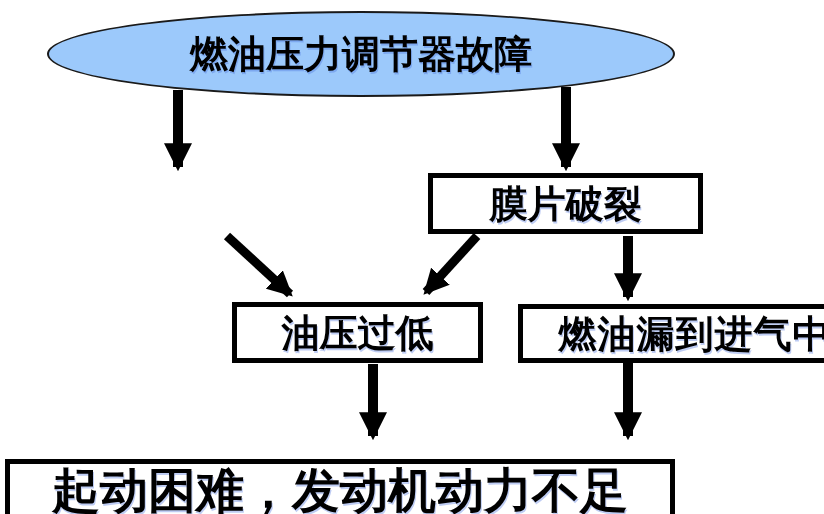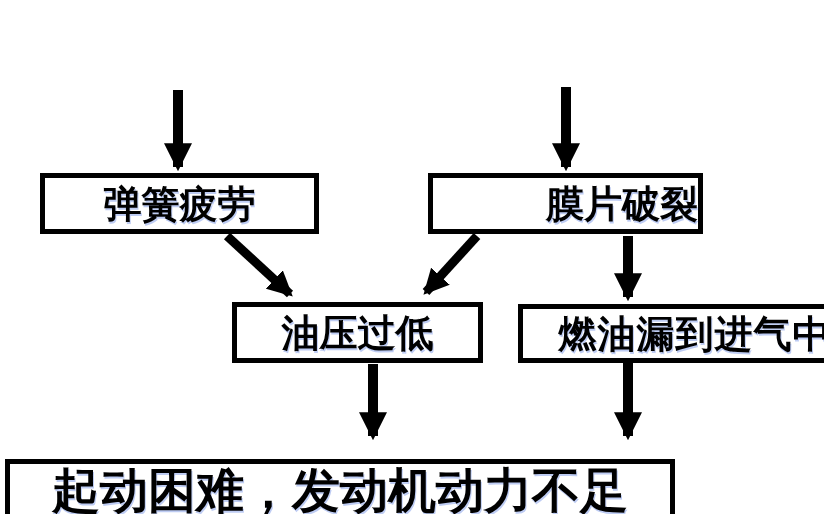--- a/index.html
+++ b/index.html
@@ -48,21 +48,21 @@
     border: 2px solid #1a1a1a;
     border-radius: 50%;
     font-size: 38px;
   }
   .node-box {
     background: #ffffff;
     border: 5px solid #000000;
     font-size: 38px;
   }
   .node-spring   { left: 40px;  top: 173px; width: 279px; height: 61px; }
-  .node-diaphragm{ left: 428px; top: 173px; width: 275px; height: 61px; justify-content: flex-end; }
+  .node-diaphragm{ left: 428px; top: 173px; width: 275px; height: 61px; }
   .node-lowpress { left: 232px; top: 302px; width: 251px; height: 61px; text-align: right; }
   .node-fuelleak { left: 518px; top: 304px; width: 354px; height: 59px; letter-spacing: 1px; }
   .node-symptom  { left: 5px;   top: 443px; width: 670px; height: 64px; font-size: 48px; margin-top: 16px; }
 </style>
 </head>
 <body>
 
 <div class="canvas">
 
   <svg class="edges-layer" viewBox="0 0 824 514" xmlns="http://www.w3.org/2000/svg">
@@ -73,24 +73,24 @@
     </defs>
     <line x1="178" y1="90" x2="178" y2="167" stroke-width="10" marker-end="url(#arrowhead)"></line>
     <line x1="566" y1="87" x2="566" y2="167" stroke-width="10" marker-end="url(#arrowhead)"></line>
     <line x1="227" y1="236" x2="290" y2="294" stroke-width="9" marker-end="url(#arrowhead)"></line>
     <line x1="477" y1="236" x2="426" y2="292" stroke-width="9" marker-end="url(#arrowhead)"></line>
     <line x1="628" y1="236" x2="628" y2="297" stroke-width="10" marker-end="url(#arrowhead)"></line>
     <line x1="373" y1="364" x2="373" y2="436" stroke-width="10" marker-end="url(#arrowhead)"></line>
     <line x1="628" y1="363" x2="628" y2="436" stroke-width="10" marker-end="url(#arrowhead)"></line>
   </svg>
 
+  <div class="node node-root">
+    <span>燃油压力调节器故障</span>
+  </div>
 
-  <div class="node node-box node-spring">
-    <span>弹簧疲劳</span>
-  </div>
 
   <div class="node node-box node-diaphragm">
     <span>膜片破裂</span>
   </div>
 
   <div class="node node-box node-lowpress">
     <span>油压过低</span>
   </div>
 
   <div class="node node-box node-fuelleak">

